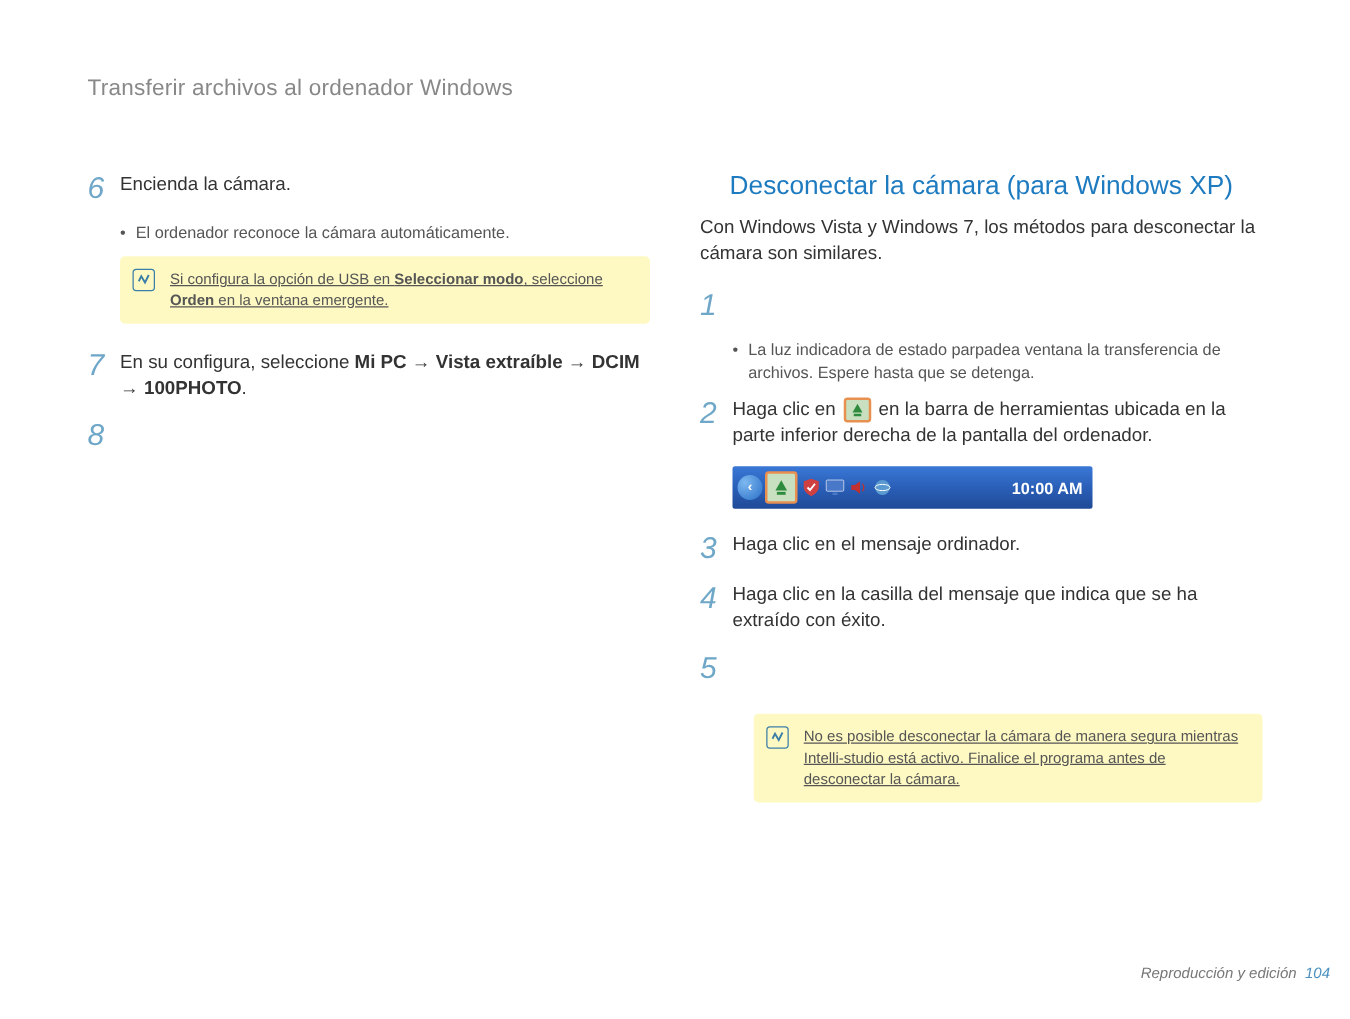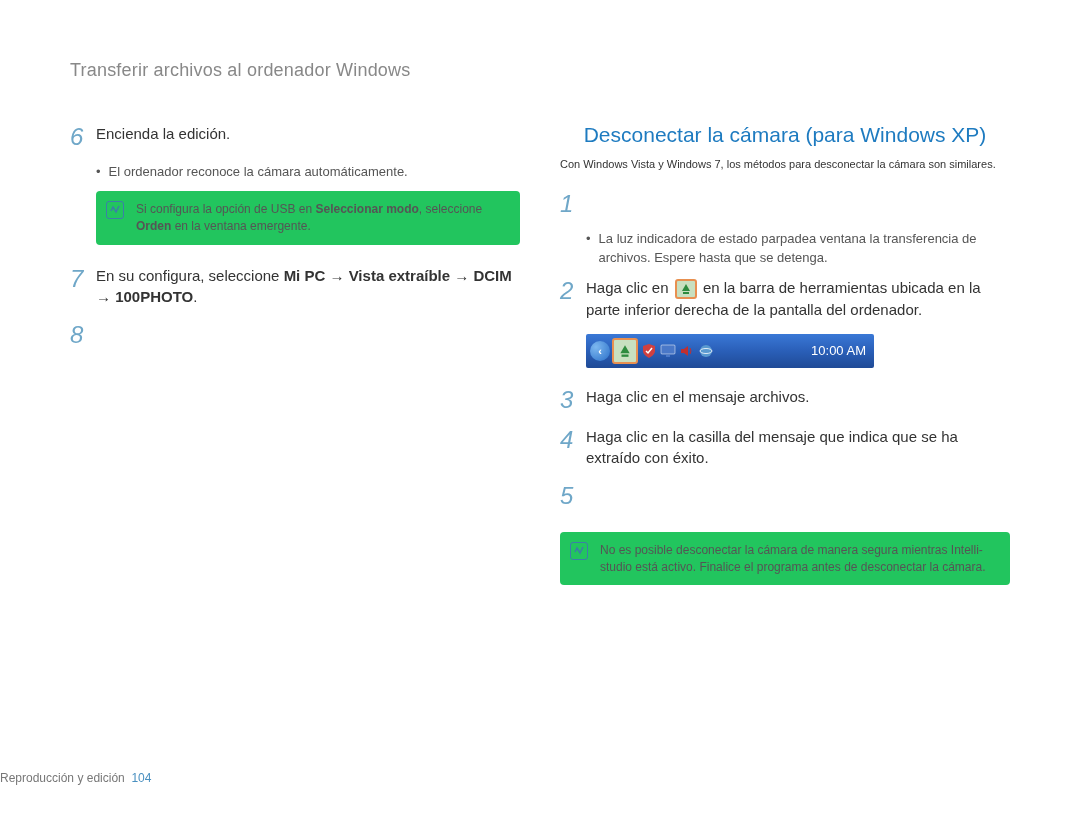--- a/index.html
+++ b/index.html
@@ -9,21 +9,21 @@
     background: #ffffff;
     font-family: Arial, Helvetica, sans-serif;
     color: #333;
     position: relative;
     padding: 60px 70px 0 70px;
   }
   .page-header {
     font-size: 18px;
     font-weight: 300;
     color: #888;
-    margin-bottom: 42px;
+    margin-bottom: 56px;
     letter-spacing: 0.2px;
   }
   .columns {
     display: flex;
     gap: 40px;
   }
   .col {
     flex: 1;
     min-width: 0;
   }
@@ -54,28 +54,29 @@
     margin: 6px 0 10px 26px;
     font-size: 13px;
     color: #555;
     line-height: 1.4;
   }
   .sub-bullet .dot {
     flex: none;
     margin-right: 8px;
   }
   .note-box {
-    background: #22c55e;
+    background: #fef9c3;
     border-radius: 4px;
     padding: 10px 14px 10px 40px;
     margin: 8px 0 20px 26px;
     position: relative;
     font-size: 12px;
     color: #555;
     line-height: 1.4;
+    text-decoration: underline;
   }
   .note-box-wide {
     margin-left: 0;
   }
   .note-icon {
     position: absolute;
     left: 10px;
     top: 10px;
     width: 18px;
     height: 18px;
@@ -87,21 +88,21 @@
   }
   .note-icon svg { width: 12px; height: 12px; }
   .section-heading {
     font-size: 21px;
     color: #1e7bc0;
     font-weight: 400;
     margin-bottom: 10px;
     text-align: center;
   }
   .intro-text {
-    font-size: 11px;
+    font-size: 15px;
     color: #333;
     line-height: 1.4;
     margin-bottom: 18px;
   }
   .taskbar-img {
     width: 288px;
     height: 34px;
     margin: 12px 0 18px 26px;
     background: linear-gradient(to bottom, #3a78d6 0%, #2a5fb8 50%, #1f4a96 100%);
     border-radius: 2px;
@@ -124,57 +125,58 @@
     border-radius: 3px;
     background: #c8e0c0;
     margin-right: 3px;
     display:flex;align-items:center;justify-content:center;
   }
   .tray-icons { display:flex; gap:3px; align-items:center; margin-right:auto; }
   .tray-icon { width:16px; height:16px; }
   .taskbar-time {
     color: #fff;
     font-size: 13px;
-    font-weight: 400;
+    font-weight: 700;
     margin-left: 30px;
   }
   .inline-icon {
     display: inline-flex;
     width: 22px; height: 20px;
     background: #c8e0c0;
     border: 2px solid #e89050;
     border-radius: 3px;
     vertical-align: middle;
     margin: 0 2px;
     align-items:center;justify-content:center;
   }
   .inline-icon svg { width:12px;height:12px; }
   .footer {
     position: absolute;
     bottom: 30px;
     left: 0; right: 16px;
-    text-align: left;
+    text-align: right;
     font-size: 12px;
     color: #777;
+    font-style: italic;
   }
   .footer .pnum { color: #4a90c0; }
   b { font-weight: bold; }
 </style>
 </head>
 <body>
 
 <div class="page-header">Transferir archivos al ordenador Windows</div>
 
 <div class="columns">
 
   <div class="col">
 
     <div class="step">
       <div class="step-num">6</div>
-      <div class="step-body">Encienda la edición.</div>
+      <div class="step-body">Encienda la cámara.</div>
     </div>
     <div class="sub-bullet">
       <span class="dot">•</span>
       <span>El ordenador reconoce la cámara automáticamente.</span>
     </div>
     <div class="note-box">
       <div class="note-icon">
         <svg viewBox="0 0 12 12">
             <path d="M2 7 L4 3 L7 8 L10 2" stroke="#3b7fa8" stroke-width="1.5" fill="none"></path>
           </svg>
@@ -246,33 +248,33 @@
         <svg class="tray-icon" viewBox="0 0 16 16">
             <circle cx="8" cy="8" r="6" fill="#5a9ad0"></circle>
             <ellipse cx="8" cy="8" rx="6" ry="2.5" fill="none" stroke="#fff" stroke-width="0.8"></ellipse>
           </svg>
       </div>
       <div class="taskbar-time">10:00 AM</div>
     </div>
 
     <div class="step">
       <div class="step-num">3</div>
-      <div class="step-body">Haga clic en el mensaje archivos.</div>
+      <div class="step-body">Haga clic en el mensaje ordinador.</div>
     </div>
 
     <div class="step">
       <div class="step-num">4</div>
       <div class="step-body">Haga clic en la casilla del mensaje que indica que se ha extraído con éxito.</div>
     </div>
 
     <div class="step">
       <div class="step-num">5</div>
     </div>
 
-    <div class="note-box note-box-wide" style="margin-top:24px;">
+    <div class="note-box note-box-wide" style="margin-top:24px;margin-left:43px;">
       <div class="note-icon">
         <svg viewBox="0 0 12 12">
             <path d="M2 7 L4 3 L7 8 L10 2" stroke="#3b7fa8" stroke-width="1.5" fill="none"></path>
           </svg>
       </div>
       <span>No es posible desconectar la cámara de manera segura mientras Intelli-studio está activo. Finalice el programa antes de desconectar la cámara.</span>
     </div>
 
   </div>
 </div>

